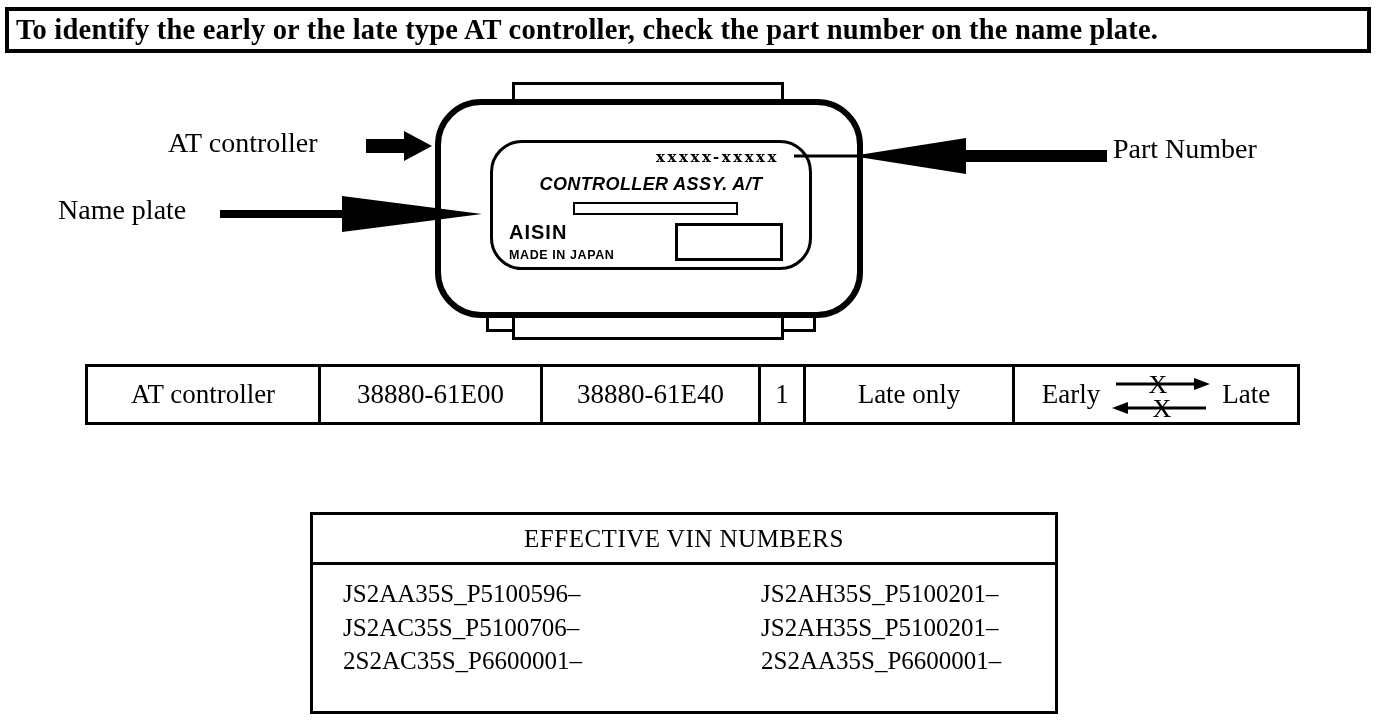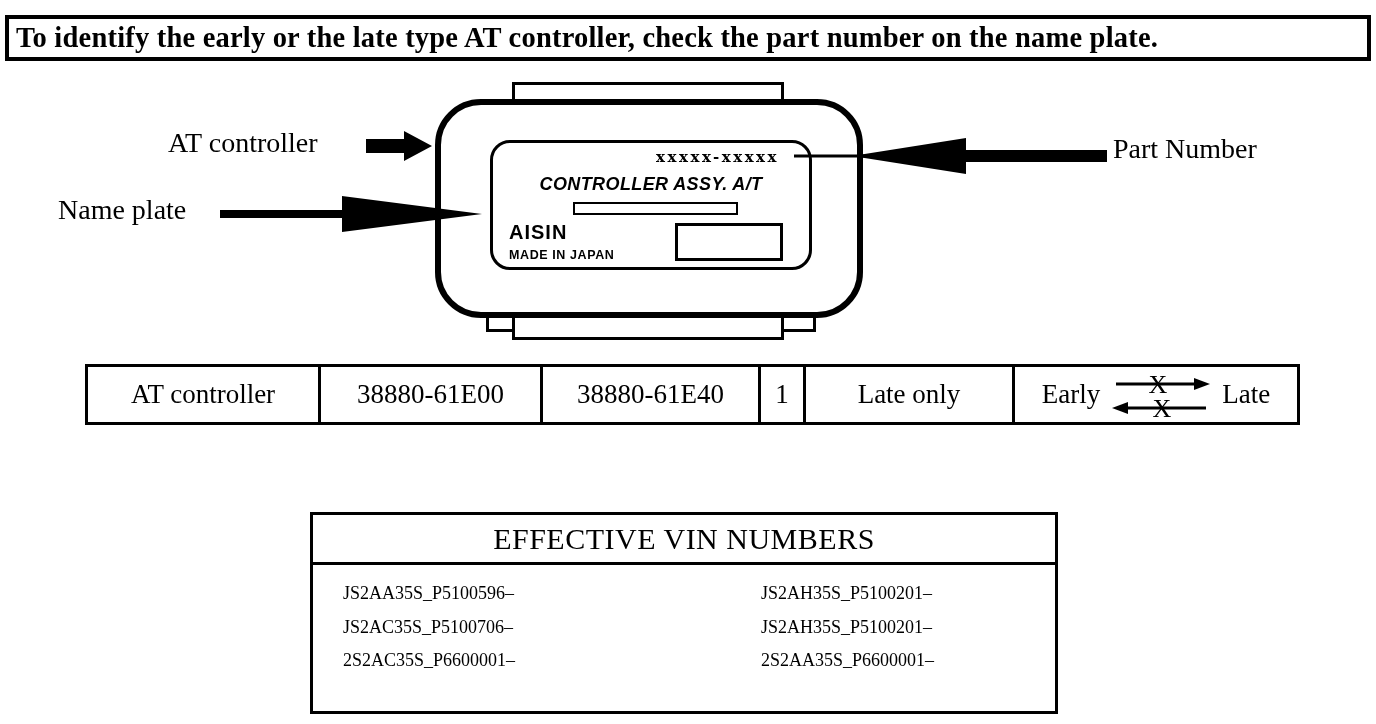--- a/index.html
+++ b/index.html
@@ -13,21 +13,21 @@
   }
   .abs { position: absolute; }
 
   
   .banner {
     left: 5px; top: 7px; width: 1366px; height: 46px;
     border: 4px solid #000;
     display: flex; align-items: center;
     padding: 0 7px;
     font-weight: bold; font-size: 28.5px;
-    white-space: nowrap; letter-spacing: 0.2px; margin-top: 8px;
+    white-space: nowrap; letter-spacing: 0.2px;
   }
 
   
   .ctrl-body {
     left: 435px; top: 99px; width: 428px; height: 219px;
     border: 6px solid #000; border-radius: 46px;
     background: #fff; z-index: 2;
   }
   .tab-top {
     left: 512px; top: 82px; width: 272px; height: 22px;
@@ -40,21 +40,21 @@
   .notch-left {
     left: 486px; top: 314px; width: 32px; height: 18px;
     border: 3px solid #000; background: #fff; z-index: 0;
   }
   .notch-right {
     left: 778px; top: 314px; width: 38px; height: 18px;
     border: 3px solid #000; background: #fff; z-index: 0;
   }
   .plate {
     left: 490px; top: 140px; width: 322px; height: 130px;
-    border: 3px solid #000; border-radius: 20px;
+    border: 3px solid #000; border-radius: 32px;
     background: #fff; z-index: 3;
   }
   .plate-pn {
     position: absolute; right: 30px; top: 5px;
     font-weight: bold; font-size: 15px; letter-spacing: 2.5px;
     font-family: "DejaVu Serif", serif;
   }
   .plate-title {
     position: absolute; left: 0; right: 0; top: 31px;
     text-align: center;
@@ -106,24 +106,24 @@
   .interchange-cell span { font-size: 27px; }
 
   
   .vin-box {
     left: 310px; top: 512px; width: 748px; height: 202px;
     border: 3px solid #000; background: #fff;
   }
   .vin-title {
     height: 50px; border-bottom: 3px solid #000;
     display: flex; align-items: center; justify-content: center;
-    font-size: 30px; letter-spacing: 0.5px;
+    font-size: 25px; letter-spacing: 0.5px;
   }
   .vin-cols { position: relative; }
-  .vin-col { position: absolute; top: 12px; font-size: 18px; line-height: 33.5px; white-space: nowrap; }
+  .vin-col { position: absolute; top: 12px; font-size: 25px; line-height: 33.5px; white-space: nowrap; }
   .vin-col-left  { left: 30px; }
   .vin-col-right { left: 448px; }
 </style>
 </head>
 <body>
 
 <div class="abs banner">
   <span>To identify the early or the late type AT controller, check the part number on the name plate.</span>
 </div>
 

